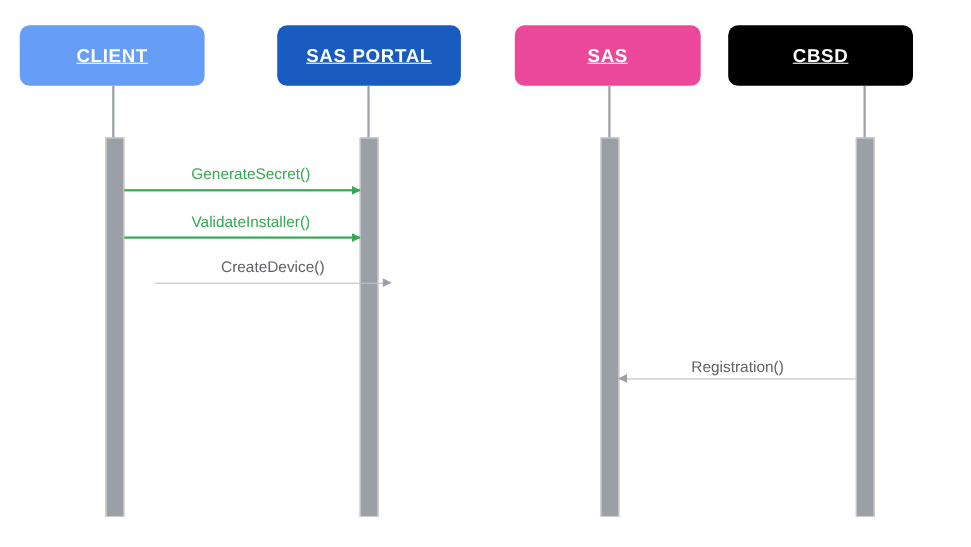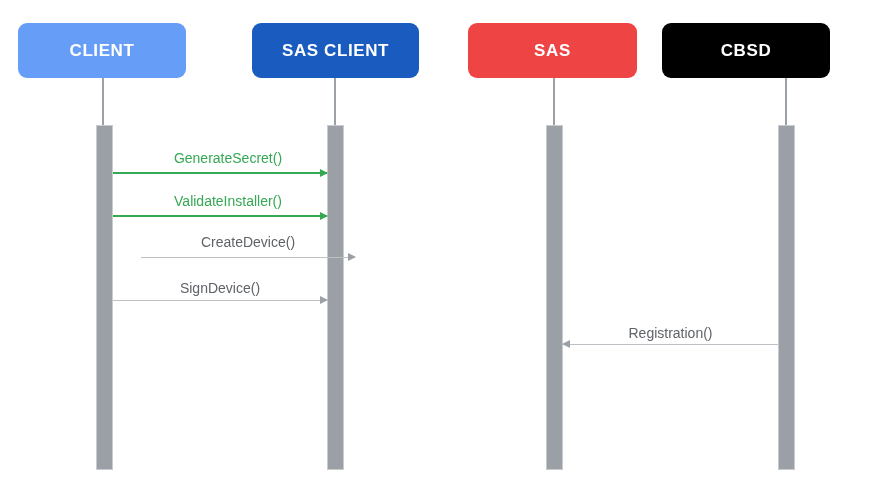--- a/index.html
+++ b/index.html
@@ -14,24 +14,25 @@
     top: 23px;
     height: 55px;
     border-radius: 9px;
     display: flex;
     align-items: center;
     justify-content: center;
     color: #ffffff;
     font-size: 17px;
     font-weight: 700;
     letter-spacing: 0.6px;
+    text-decoration: underline;
   }
   .actor-client     { left: 18px;  width: 168px; background: #669DF6; }
   .actor-sas-portal { left: 252px; width: 167px; background: #1A5BBF; }
-  .actor-sas        { left: 468px; width: 169px; background: #ef4444; }
+  .actor-sas        { left: 468px; width: 169px; background: #ec4899; }
   .actor-cbsd       { left: 662px; width: 168px; background: #000000; }
 
   
   .lifeline {
     position: absolute;
     top: 78px;
     height: 47px;
     width: 2px;
     background: #9AA0A6;
   }
@@ -113,21 +114,21 @@
 </style>
 </head>
 <body>
 
 <div class="diagram">
 
   <div class="actor-box actor-client">
     <span>CLIENT</span>
   </div>
   <div class="actor-box actor-sas-portal">
-    <span>SAS CLIENT</span>
+    <span>SAS PORTAL</span>
   </div>
   <div class="actor-box actor-sas">
     <span>SAS</span>
   </div>
   <div class="actor-box actor-cbsd">
     <span>CBSD</span>
   </div>
 
   <div class="lifeline lifeline-client"></div>
   <div class="lifeline lifeline-sas-portal"></div>
@@ -144,23 +145,19 @@
     <div class="arrow-line arrow-right"></div>
   </div>
   <div class="msg msg-left msg-green m2">
     <span class="msg-label">ValidateInstaller()</span>
     <div class="arrow-line arrow-right"></div>
   </div>
   <div class="msg msg-left msg-gray m3">
     <span class="msg-label">CreateDevice()</span>
     <div class="arrow-line arrow-right"></div>
   </div>
-  <div class="msg msg-left msg-gray m4">
-    <span class="msg-label">SignDevice()</span>
-    <div class="arrow-line arrow-right"></div>
-  </div>
 
   <div class="msg msg-right msg-gray m5">
     <span class="msg-label">Registration()</span>
     <div class="arrow-line arrow-left"></div>
   </div>
 
 </div>
 
 </body></html>

